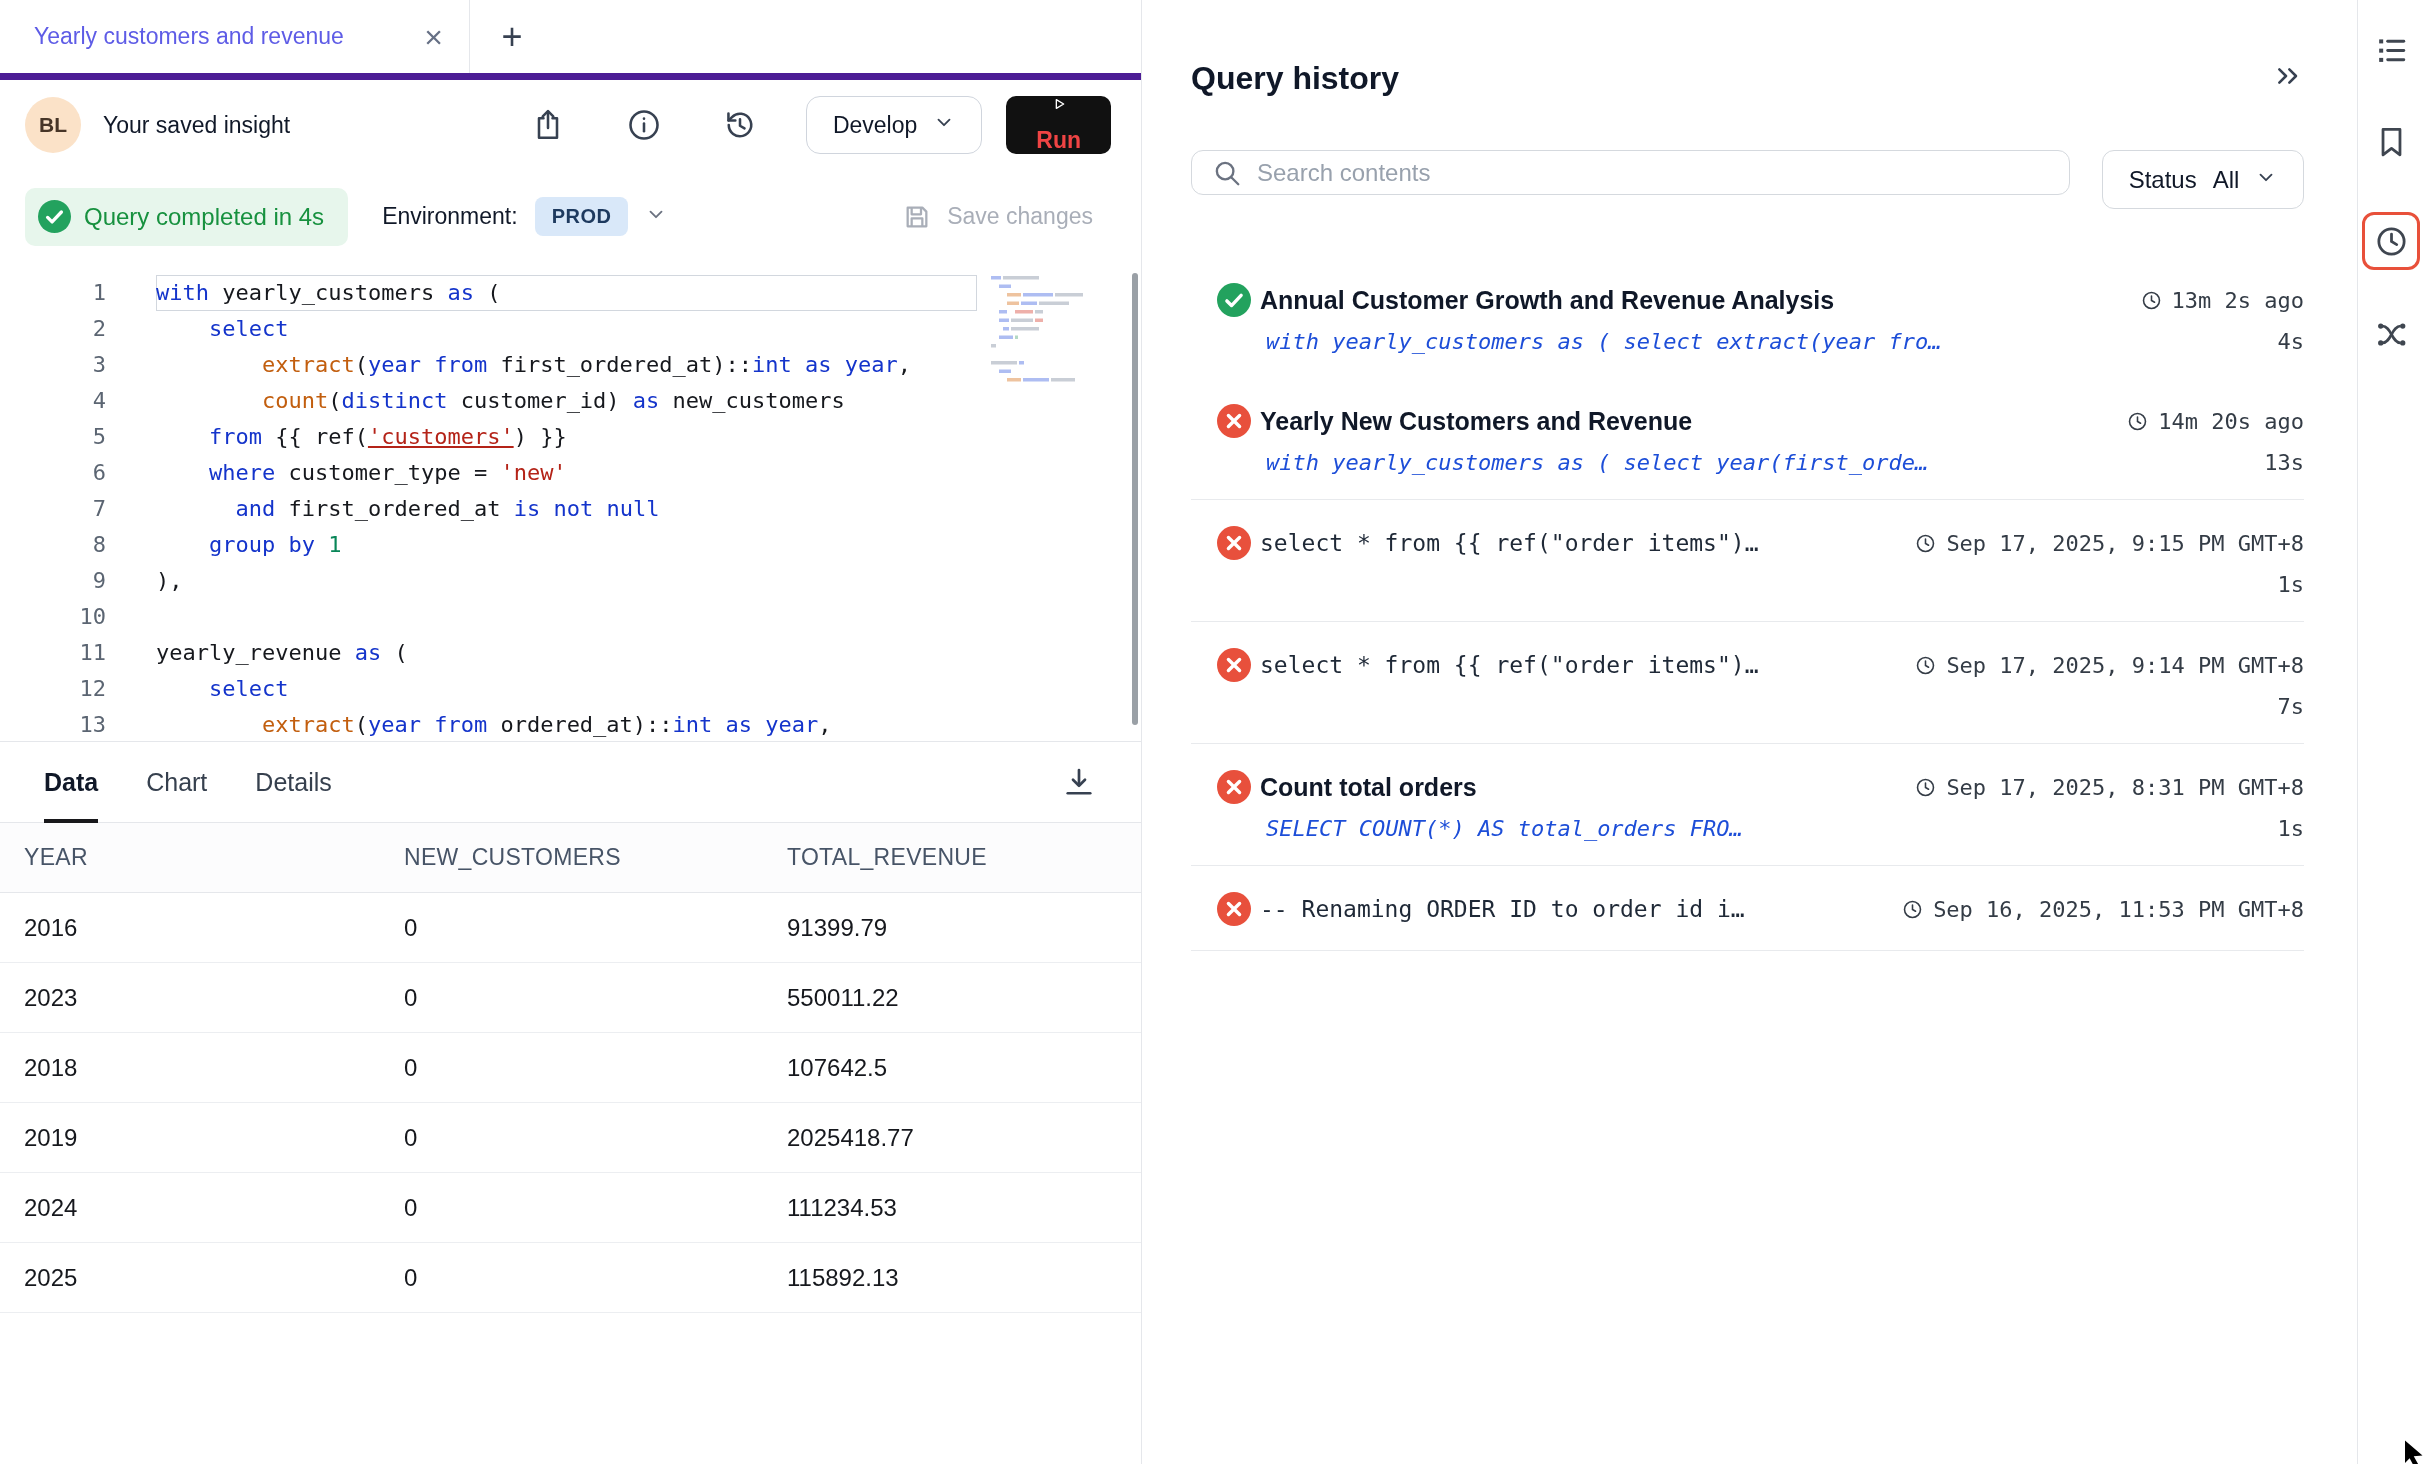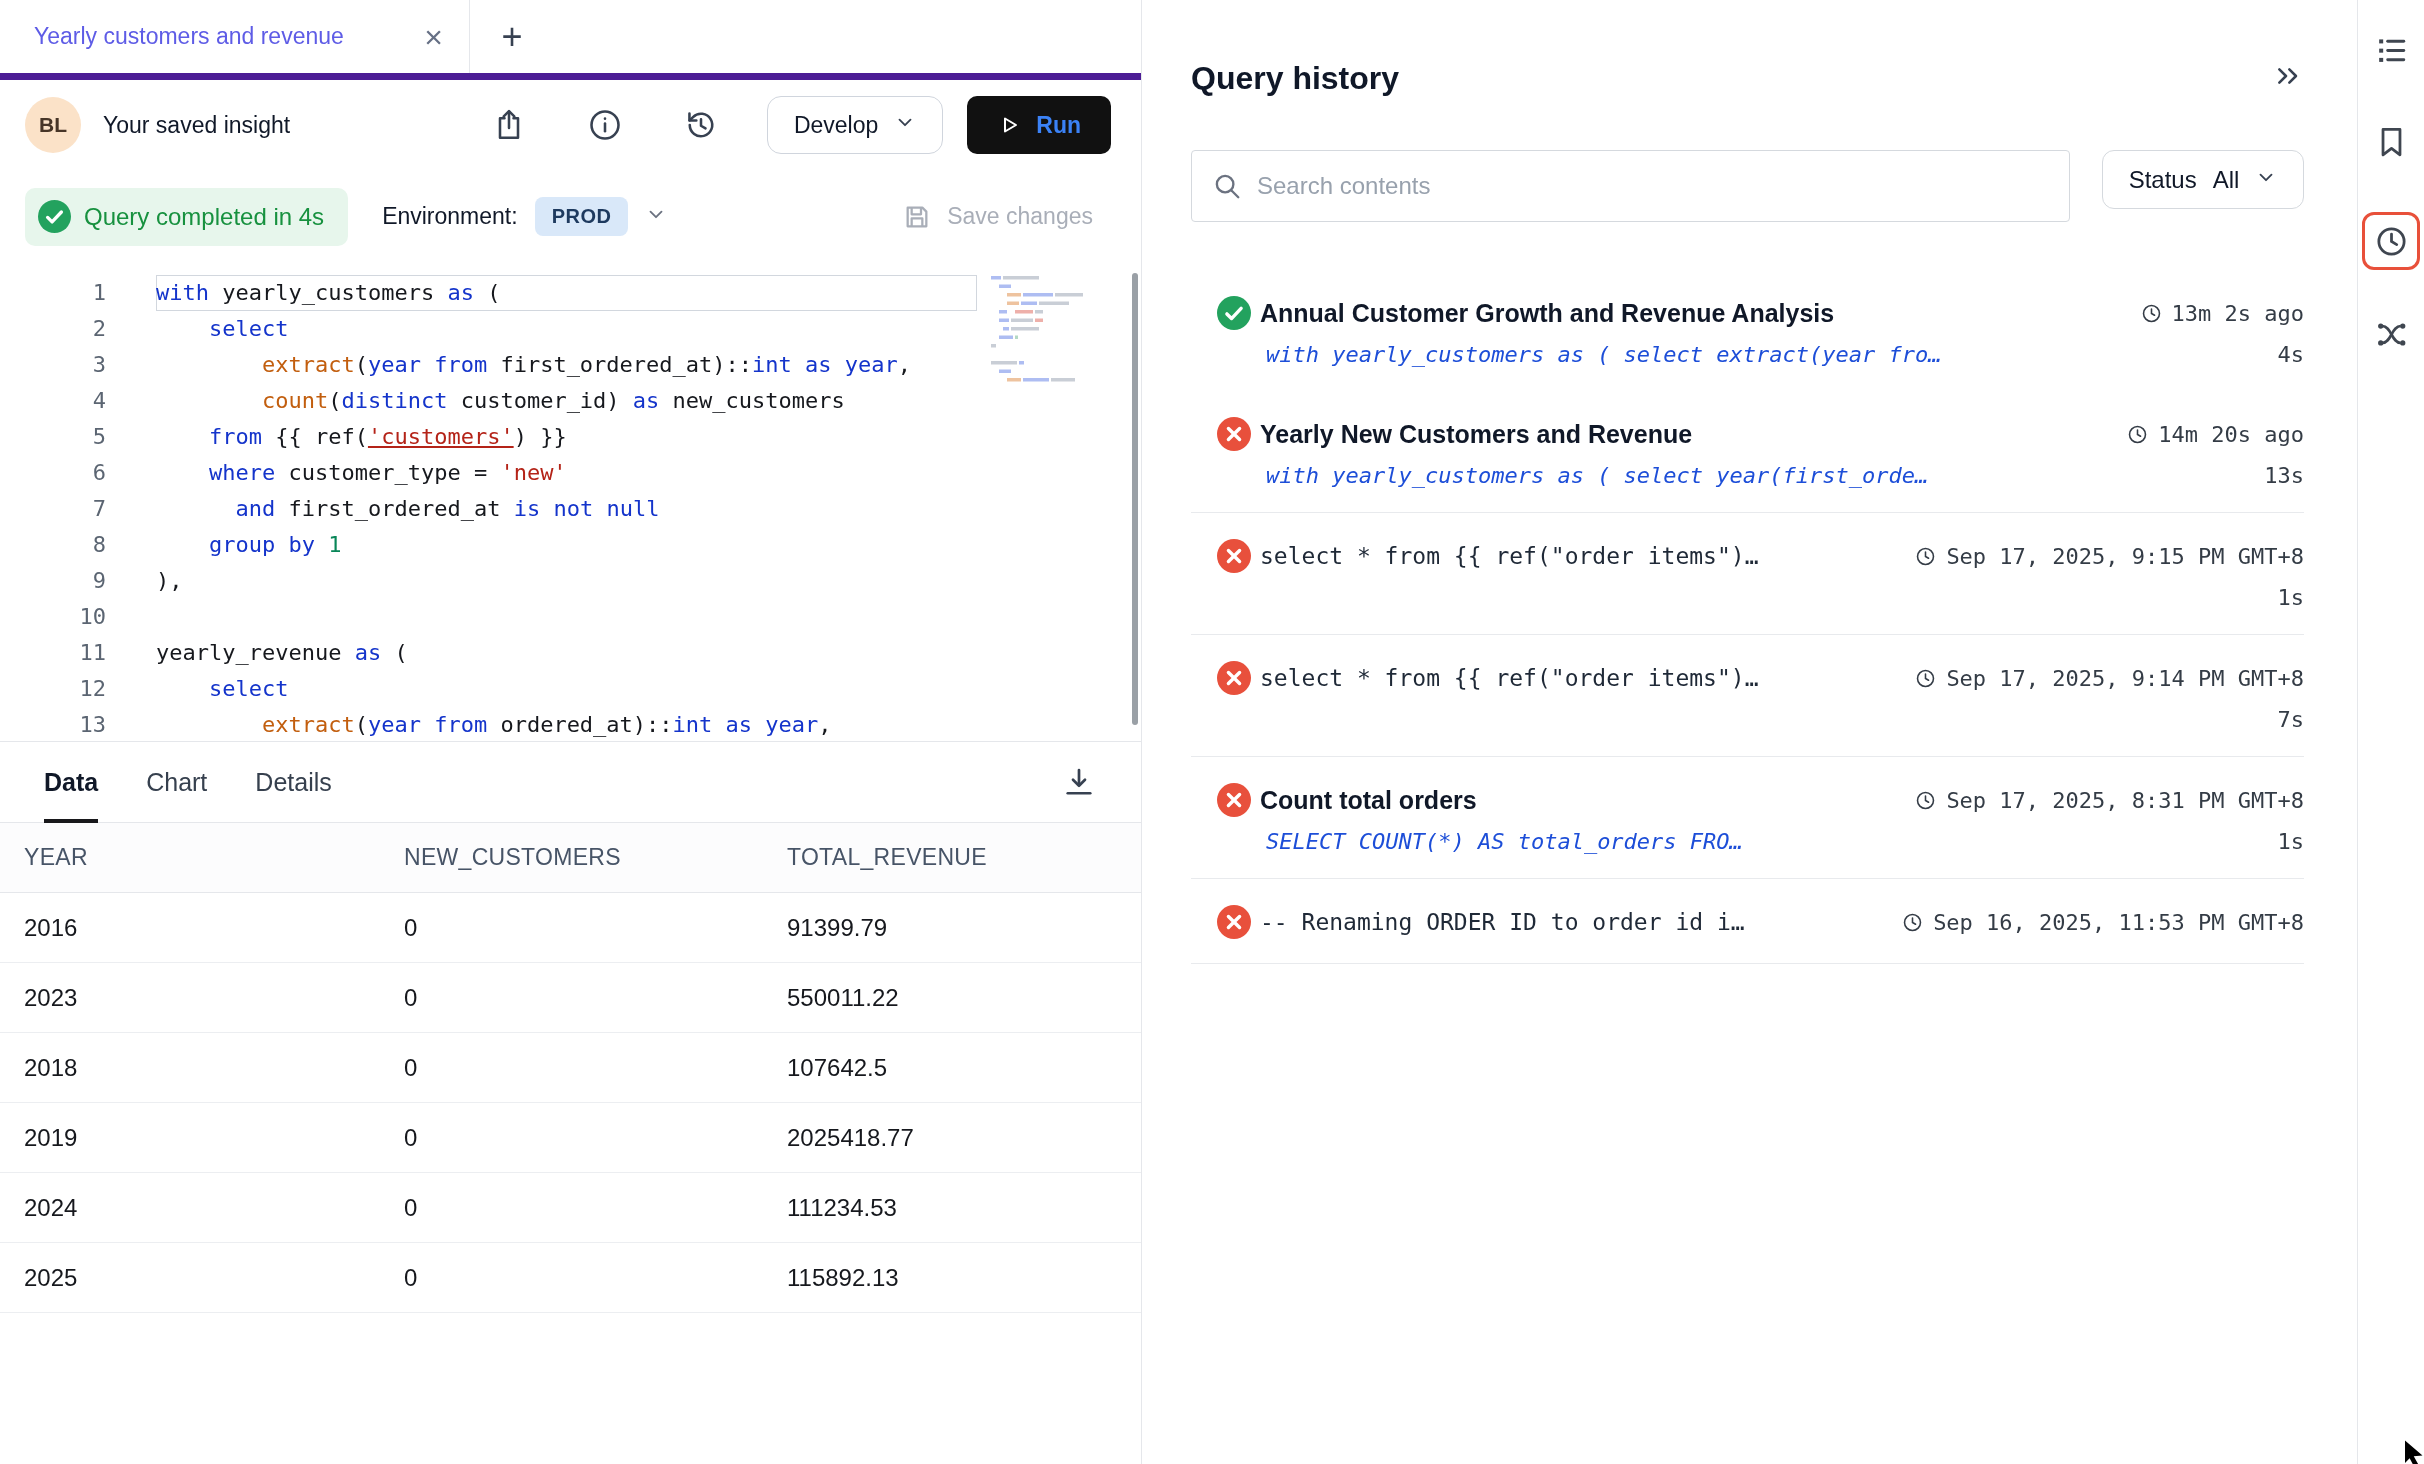--- a/index.html
+++ b/index.html
@@ -15,21 +15,21 @@
   .tab-close { color:#667085; font-size:32px; line-height:1; cursor:default; }
   .new-tab { width:84px; display:flex; align-items:center; justify-content:center; font-size:36px; color:#374151; }
 
   .doc-header { height:90px; display:flex; align-items:center; padding:0 30px 0 25px; }
   .avatar { width:56px; height:56px; border-radius:50%; background:#fbe2c8; color:#473527; font-weight:bold; font-size:21px; display:flex; align-items:center; justify-content:center; flex:none; }
   .doc-title { font-size:23px; margin-left:22px; }
   .header-icons { margin-left:auto; display:flex; align-items:center; gap:56px; margin-right:46px; }
   .icon-btn { width:40px; height:40px; display:flex; align-items:center; justify-content:center; }
   .icon-btn svg { width:36px; height:36px; }
   .develop-btn { height:58px; border:1.5px solid #d0d5dd; border-radius:14px; padding:0 26px; display:flex; align-items:center; gap:16px; font-size:23px; color:#101828; background:#fff; }
-  .run-btn { height:58px; background:#111111; color:#3b82f6; border-radius:10px; padding:0 30px; display:flex; align-items:center; gap:15px; font-size:23px; font-weight:bold; margin-left:24px; }
+  .run-btn { height:58px; background:#111111; color:#ef4444; border-radius:10px; padding:0 30px; display:flex; align-items:center; gap:15px; font-size:23px; font-weight:bold; margin-left:24px;flex-direction:column; }
   .run-btn svg { width:24px; height:24px; }
 
   .status-row { height:93px; display:flex; align-items:center; padding:0 48px 0 25px; }
   .status-pill { background:#e7f6ec; color:#17913f; border-radius:10px; height:58px; display:flex; align-items:center; gap:13px; padding:0 24px 0 13px; font-size:24px; }
   .status-pill svg { width:33px; height:33px; }
   .env { margin-left:34px; display:flex; align-items:center; gap:17px; font-size:23px; color:#101828; }
   .env-badge { background:#d9e8f9; color:#1e3a5f; font-size:20px; font-weight:bold; padding:8px 17px; border-radius:8px; letter-spacing:.5px; }
   .env .chev svg, .develop-btn .chev svg, .status-btn .chev svg { width:22px; height:22px; }
   .save-changes { margin-left:auto; display:flex; align-items:center; gap:14px; color:#a9aeb8; font-size:23px; }
   .save-changes svg { width:32px; height:32px; }
@@ -57,21 +57,21 @@
 
   .t-head { display:grid; grid-template-columns:380px 383px 1fr; padding-left:24px; height:70px; align-items:center; color:#475467; font-size:23px; letter-spacing:.3px; border-bottom:1px solid #e5e7eb; background:#fcfcfd; }
   .t-row { display:grid; grid-template-columns:380px 383px 1fr; padding-left:24px; height:70px; align-items:center; font-size:24px; color:#16181d; border-bottom:1px solid #eceef1; }
 
   
   .history-panel { position:absolute; left:1143px; top:0; width:1213px; height:100%; padding:0 52px 0 48px; overflow:hidden; background:#fff; }
   .hp-header { padding-top:58px; display:flex; align-items:center; justify-content:space-between; height:98px; }
   .hp-title { font-size:32px; font-weight:bold; color:#101828; }
   .collapse-btn svg { width:32px; height:32px; }
   .filter-row { margin-top:52px; display:flex; gap:32px; }
-  .search-box { flex:1; height:72px; border:1.5px solid #d5d9de; border-radius:4px; display:flex; align-items:center; padding:9px 20px; gap:15px; background:#fff; }
+  .search-box { flex:1; height:45px; border:1.5px solid #d5d9de; border-radius:12px; display:flex; align-items:center; padding:9px 20px; gap:15px; background:#fff; }
   .search-box svg { width:30px; height:30px; flex:none; }
   .search-box input { border:none; outline:none; font-size:24px; color:#101828; width:100%; font-family:"Liberation Sans", sans-serif; background:transparent; }
   .search-box input::placeholder { color:#98a1ad; }
   .status-btn { width:202px; height:59px; border:1.5px solid #d5d9de; border-radius:12px; display:flex; align-items:center; justify-content:center; gap:16px; font-size:24px; color:#101828; background:#fff; }
 
   .history-list { margin-top:48px; }
   .history-item { border-bottom:1px solid #e8eaed; padding:26px 0 24px; }
   .history-item:first-child { border-bottom:none; }
   .hi-top { display:flex; align-items:center; }
   .hi-status { margin-left:26px; width:34px; height:34px; flex:none; }

